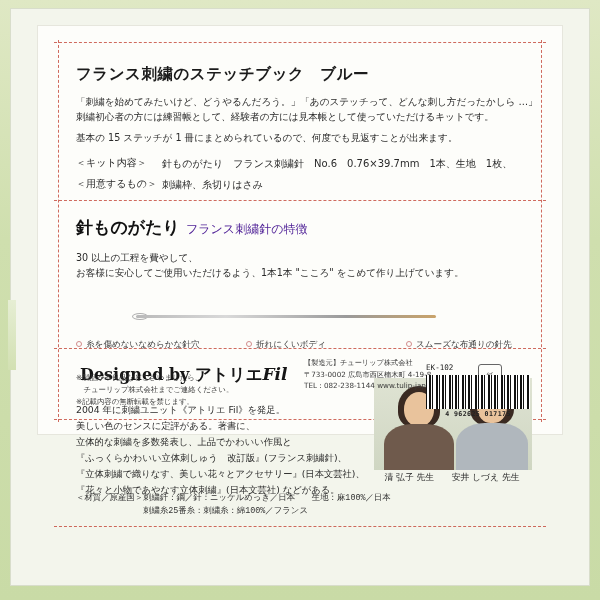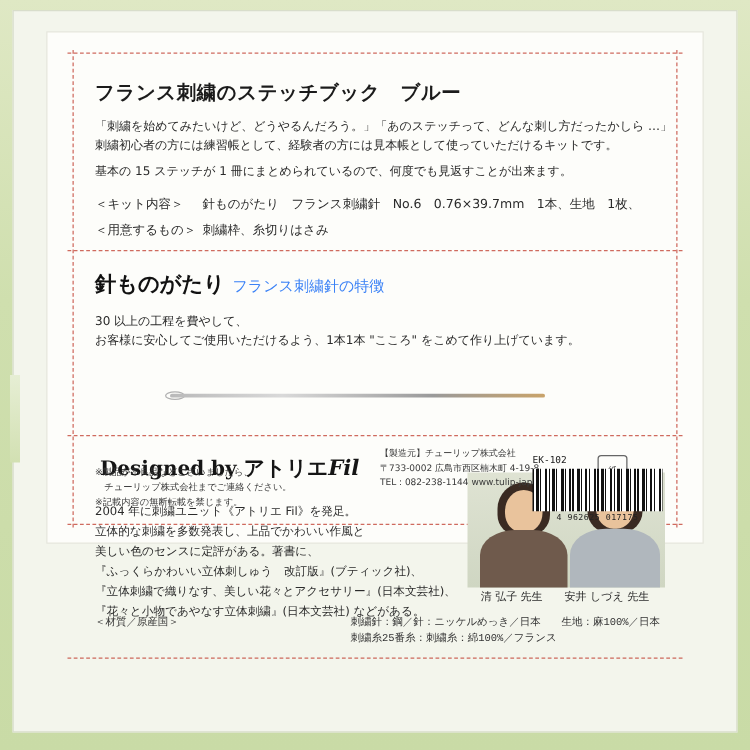--- a/index.html
+++ b/index.html
@@ -90,21 +90,21 @@
   h2.subtitle {
     margin: 0;
     font-family: "DejaVu Sans", sans-serif;
     font-size: 17px;
     font-weight: bold;
     color: #111;
   }
   h2.subtitle .sub-small {
     font-size: 12px;
     font-weight: normal;
-    color: #3b82f6;
+    color: #4c1d95;
     padding-left: 6px;
   }
 
   
   .needle-wrap { position: relative; height: 34px; }
   .needle {
     position: absolute;
     left: 60px; top: 16px;
     width: 300px; height: 3px;
     background: linear-gradient(90deg,#b9b9b9 0%,#d9d9d9 30%,#9a9a9a 70%,#c9a36a 100%);
@@ -186,21 +186,21 @@
     position: absolute;
     right: 16px; top: 432px;
     width: 156px;
     text-align: center;
     font-family: "DejaVu Sans", sans-serif;
     font-size: 8.8px;
     color: #2b2b2b;
     white-space: nowrap;
   }
 
-  .mat-row { display: flex; justify-content: space-between; }
+  .mat-row { display: flex; }
   .mat-label {
     font-family: "DejaVu Sans", sans-serif;
     font-size: 8.4px;
     color: #333;
     flex: 0 0 62px;
     white-space: nowrap;
   }
   .mat-vals {
     font-family: Liberation Mono, monospace;
     font-size: 8.4px;
@@ -268,20 +268,21 @@
       #111 10px, #111 12px, #fff 12px, #fff 13px
     );
   }
   .barcode-num {
     font-family: "DejaVu Sans Mono", monospace;
     font-size: 6.6px;
     color: #222;
     letter-spacing: .4px;
     text-align: center;
     margin-top: 1px;
+    font-weight: bold;
   }
   .seal {
     position: absolute;
     left: 8px; top: 300px;
     width: 8px; height: 70px;
     background: linear-gradient(180deg,#e6eed4,#d2e0b2);
   }
 </style>
 </head>
 <body>
@@ -328,34 +329,39 @@
         </h2>
         <div style="height:12px"></div>
         <div class="body-line">30 以上の工程を費やして、</div>
         <div class="body-line">お客様に安心してご使用いただけるよう、1本1本 "こころ" をこめて作り上げています。</div>
 
         <div class="needle-wrap" style="margin-top:18px;">
           <div class="needle-eye"></div>
           <div class="needle"></div>
         </div>
 
+        <div class="feat-row" style="margin-top:6px;">
+          <div class="feat" style="width:160px"><span class="circ"></span><span>糸を傷めないなめらかな針穴</span></div>
+          <div class="feat" style="width:150px"><span class="circ"></span><span>折れにくいボディ</span></div>
+          <div class="feat"><span class="circ"></span><span>スムーズな布通りの針先</span></div>
+        </div>
       </div>
 
       <div class="dash-line" style="top:308px;"></div>
 
       <div class="sec" style="top:320px;">
         <h3 class="designed">
           <span>Designed by</span>
           <span class="brand">アトリエ</span><span class="fil">Fil</span>
         </h3>
         <div style="height:12px"></div>
         <div class="bio-line">2004 年に刺繍ユニット《アトリエ Fil》を発足。</div>
+        <div class="bio-line">美しい色のセンスに定評がある。著書に、</div>
         <div class="bio-line">立体的な刺繍を多数発表し、上品でかわいい作風と</div>
-        <div class="bio-line">美しい色のセンスに定評がある。著書に、</div>
-        <div class="bio-line">『ふっくらかわいい立体刺しゅう　改訂版』(ブティック社)、</div>
+        <div class="bio-line">『ふっくらかわいい立体刺しゅう　改訂版』(フランス刺繍針)、</div>
         <div class="bio-line">『立体刺繍で織りなす、美しい花々とアクセサリー』(日本文芸社)、</div>
         <div class="bio-line">『花々と小物であやなす立体刺繍』(日本文芸社) などがある。</div>
       </div>
 
       <div class="photo">
         <div class="ph-person" style="left:8px; width:74px; height:92px;">
           <div class="ph-hair" style="left:16px; top:8px; width:42px; height:42px;"></div>
           <div class="ph-head" style="left:22px; top:14px; width:30px; height:34px;"></div>
           <div class="ph-body" style="left:2px; top:46px; width:70px; height:50px; background:#6f5a4c;"></div>
         </div>

